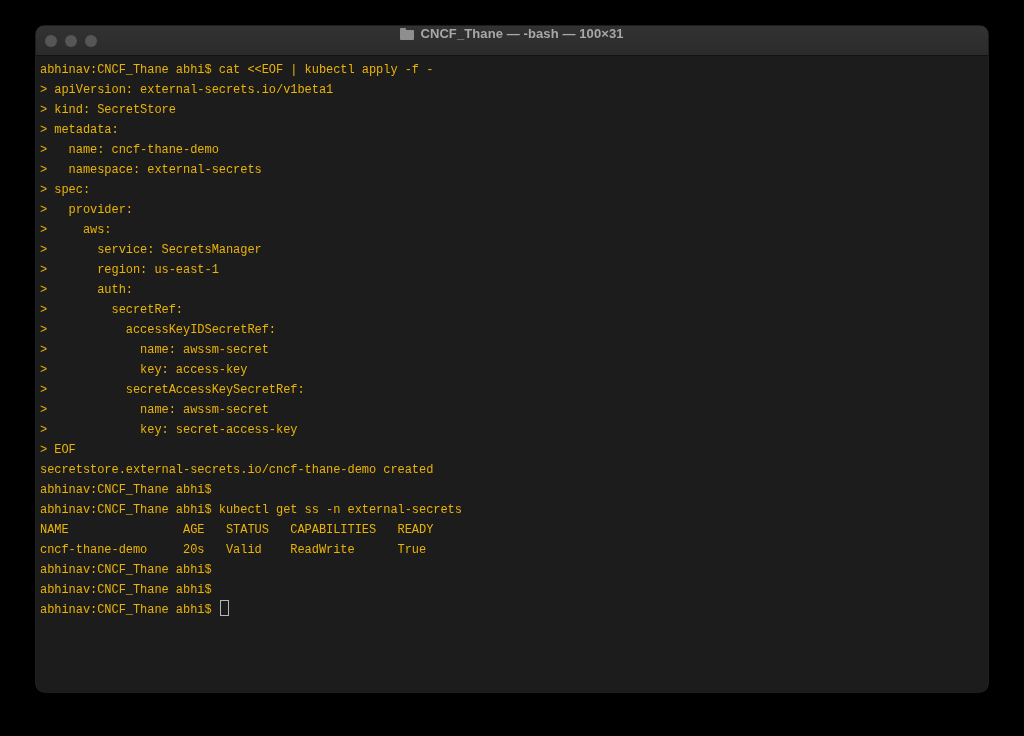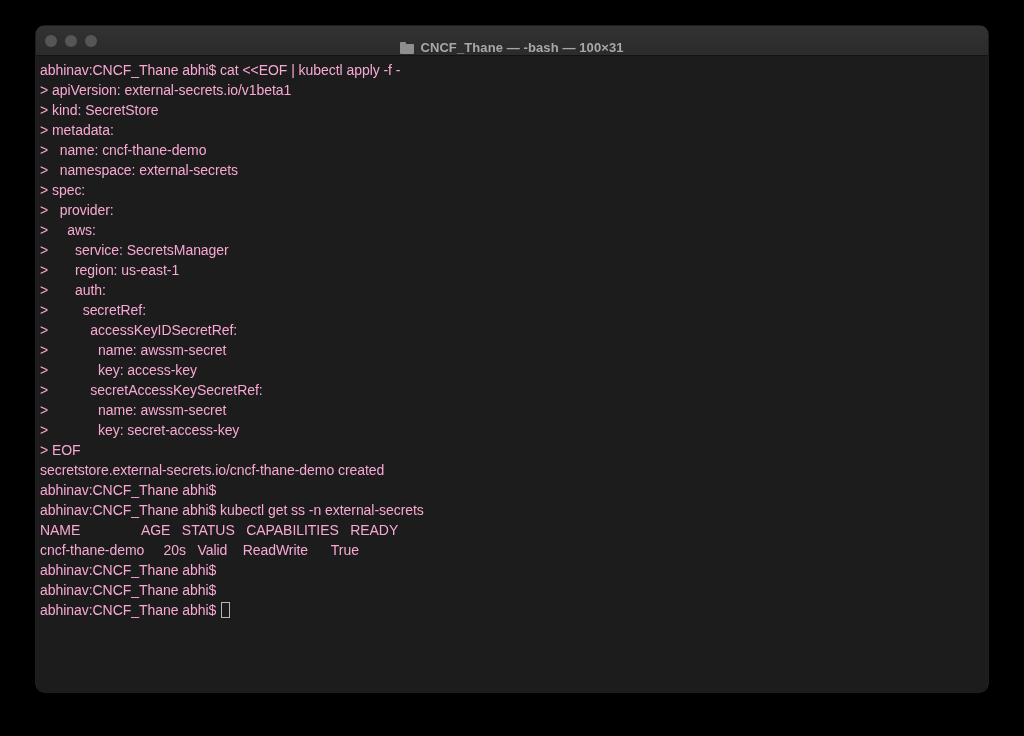--- a/index.html
+++ b/index.html
@@ -34,21 +34,21 @@
     box-shadow: 0 0 0 0.5px #3a3a3a;
   }
 
   
   #title-bar {
     position: relative;
     height: 30px;
     background: linear-gradient(to bottom, #323232 0%, #2b2b2b 100%);
     border-bottom: 1px solid #121212;
     display: flex;
-    align-items: flex-end;
+    align-items: flex-start;
     justify-content: center;
   }
 
   #traffic-lights {
     position: absolute;
     left: 9px;
     top: 0;
     height: 30px;
     display: flex;
     align-items: center;
@@ -106,24 +106,24 @@
   
   #terminal-body {
     position: relative;
     height: 636px;
     background: #1c1c1c;
     padding: 4px 0 0 4px;
     overflow: hidden;
   }
 
   #terminal-screen {
-    font-family: Liberation Sans, sans-serif;
-    font-size: 14px;
+    font-family: Liberation Mono, monospace;
+    font-size: 12px;
     line-height: 20px;
-    color: #f9a8d4;
+    color: #eab308;
     white-space: pre;
     letter-spacing: -0.05px;
   }
 
   .term-line {
     height: 20px;
     white-space: pre;
   }
 
   .cursor {

